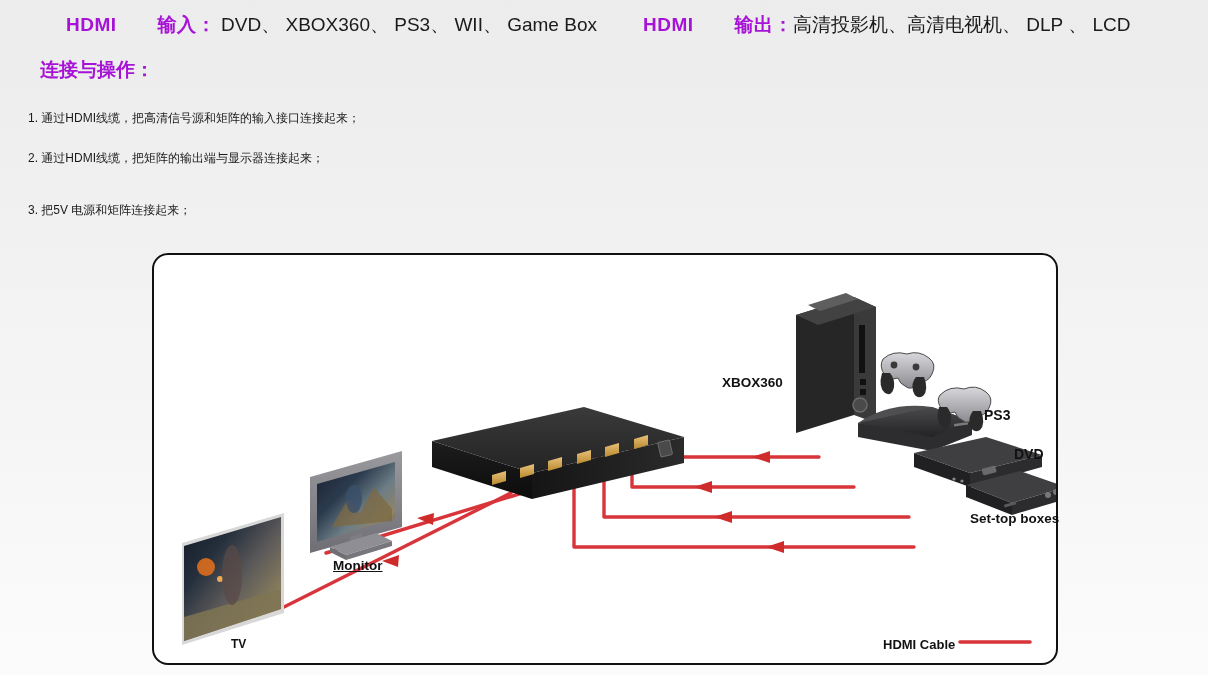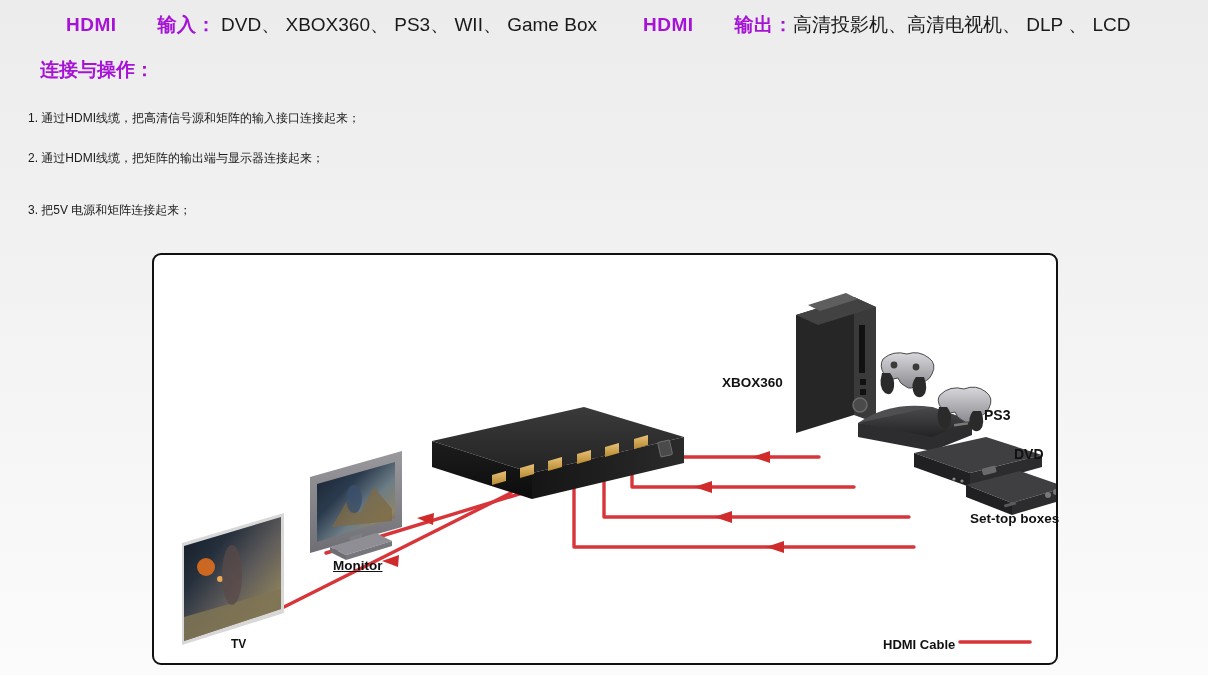--- a/index.html
+++ b/index.html
@@ -24,21 +24,21 @@
     position:absolute;left:28px;white-space:nowrap;
     font-size:12px;line-height:22px;color:#1a1a1a;
   }
   .step.s1{top:107px;}
   .step.s2{top:147px;text-align:center;}
   .step.s3{top:199px;}
 
   
   #diagram{
     position:absolute;left:152px;top:253px;width:906px;height:412px;
-    border:2.5px solid #111;border-radius:9px;background:#fff;
+    border:2.5px solid #111;border-radius:16px;background:#fff;
     box-sizing:border-box;
   }
   #svgwrap{position:absolute;left:0;top:0;width:100%;height:100%;}
   svg{display:block;}
   .lbl{
     position:absolute;font-weight:bold;color:#111;white-space:nowrap;
     font-family:"Liberation Sans","DejaVu Sans",sans-serif;
   }
   .lbl-xbox{left:568px;top:120px;font-size:13.5px;}
   .lbl-ps3{left:830px;top:152px;font-size:14px;}

